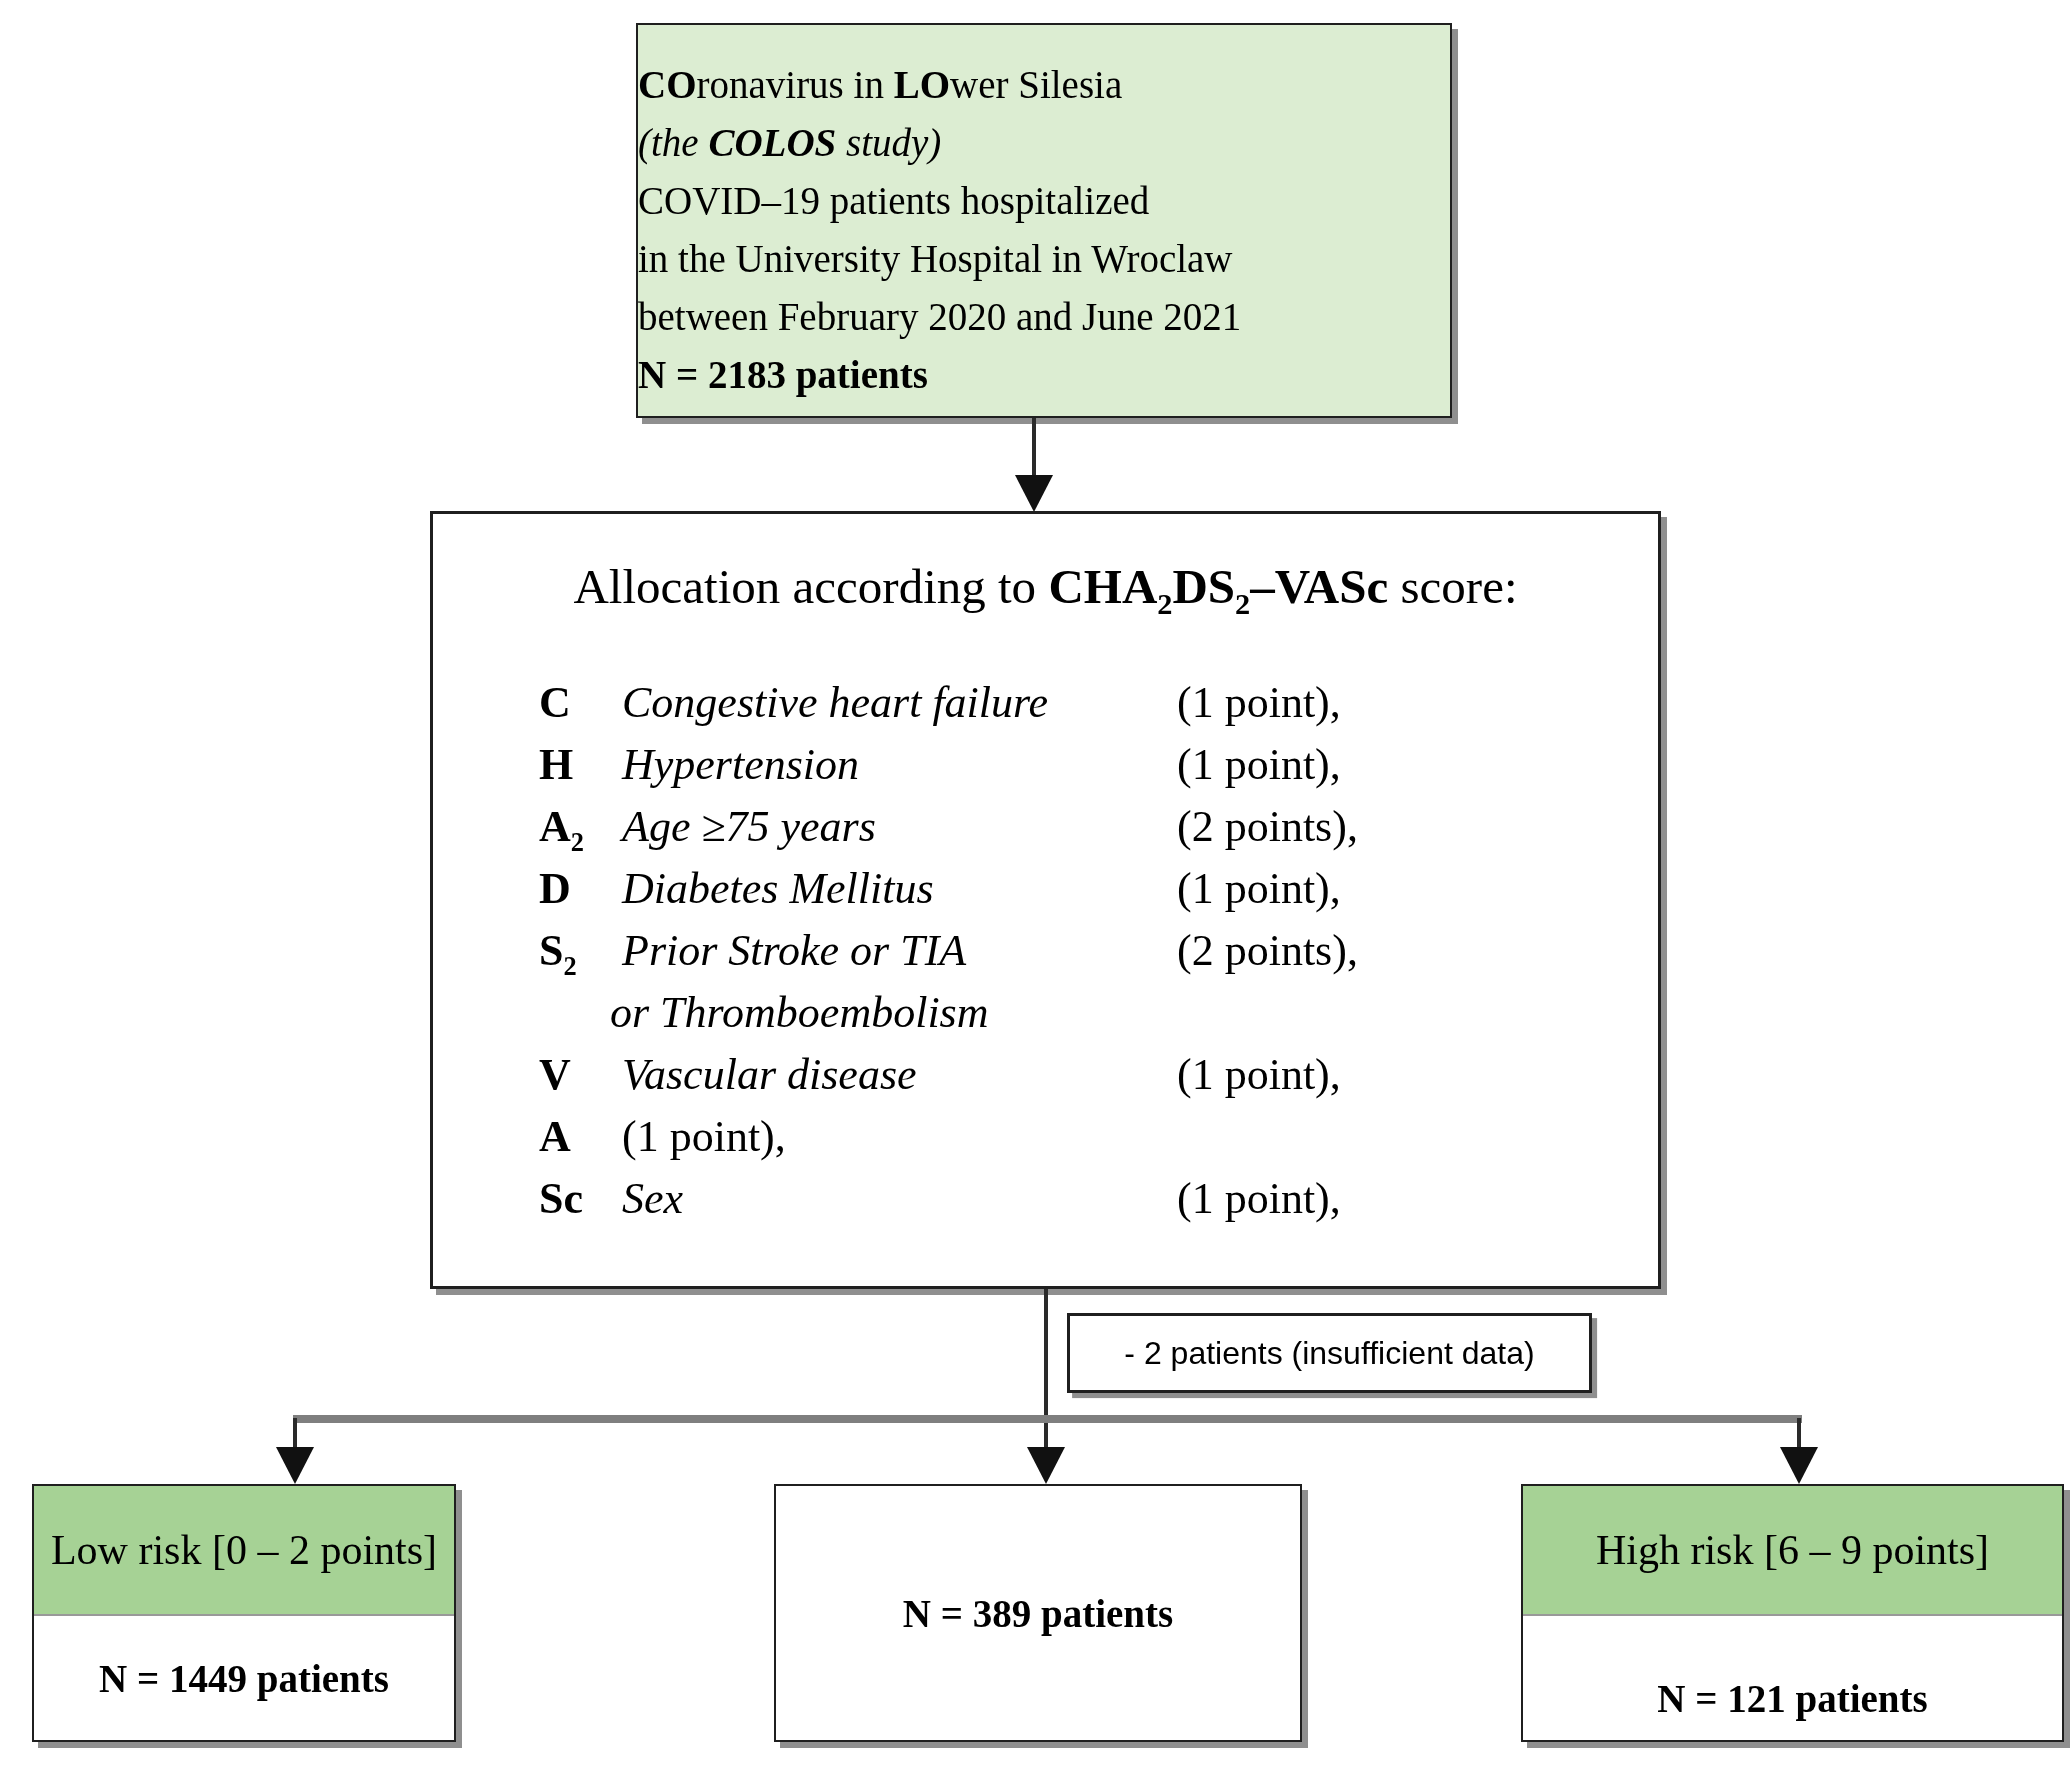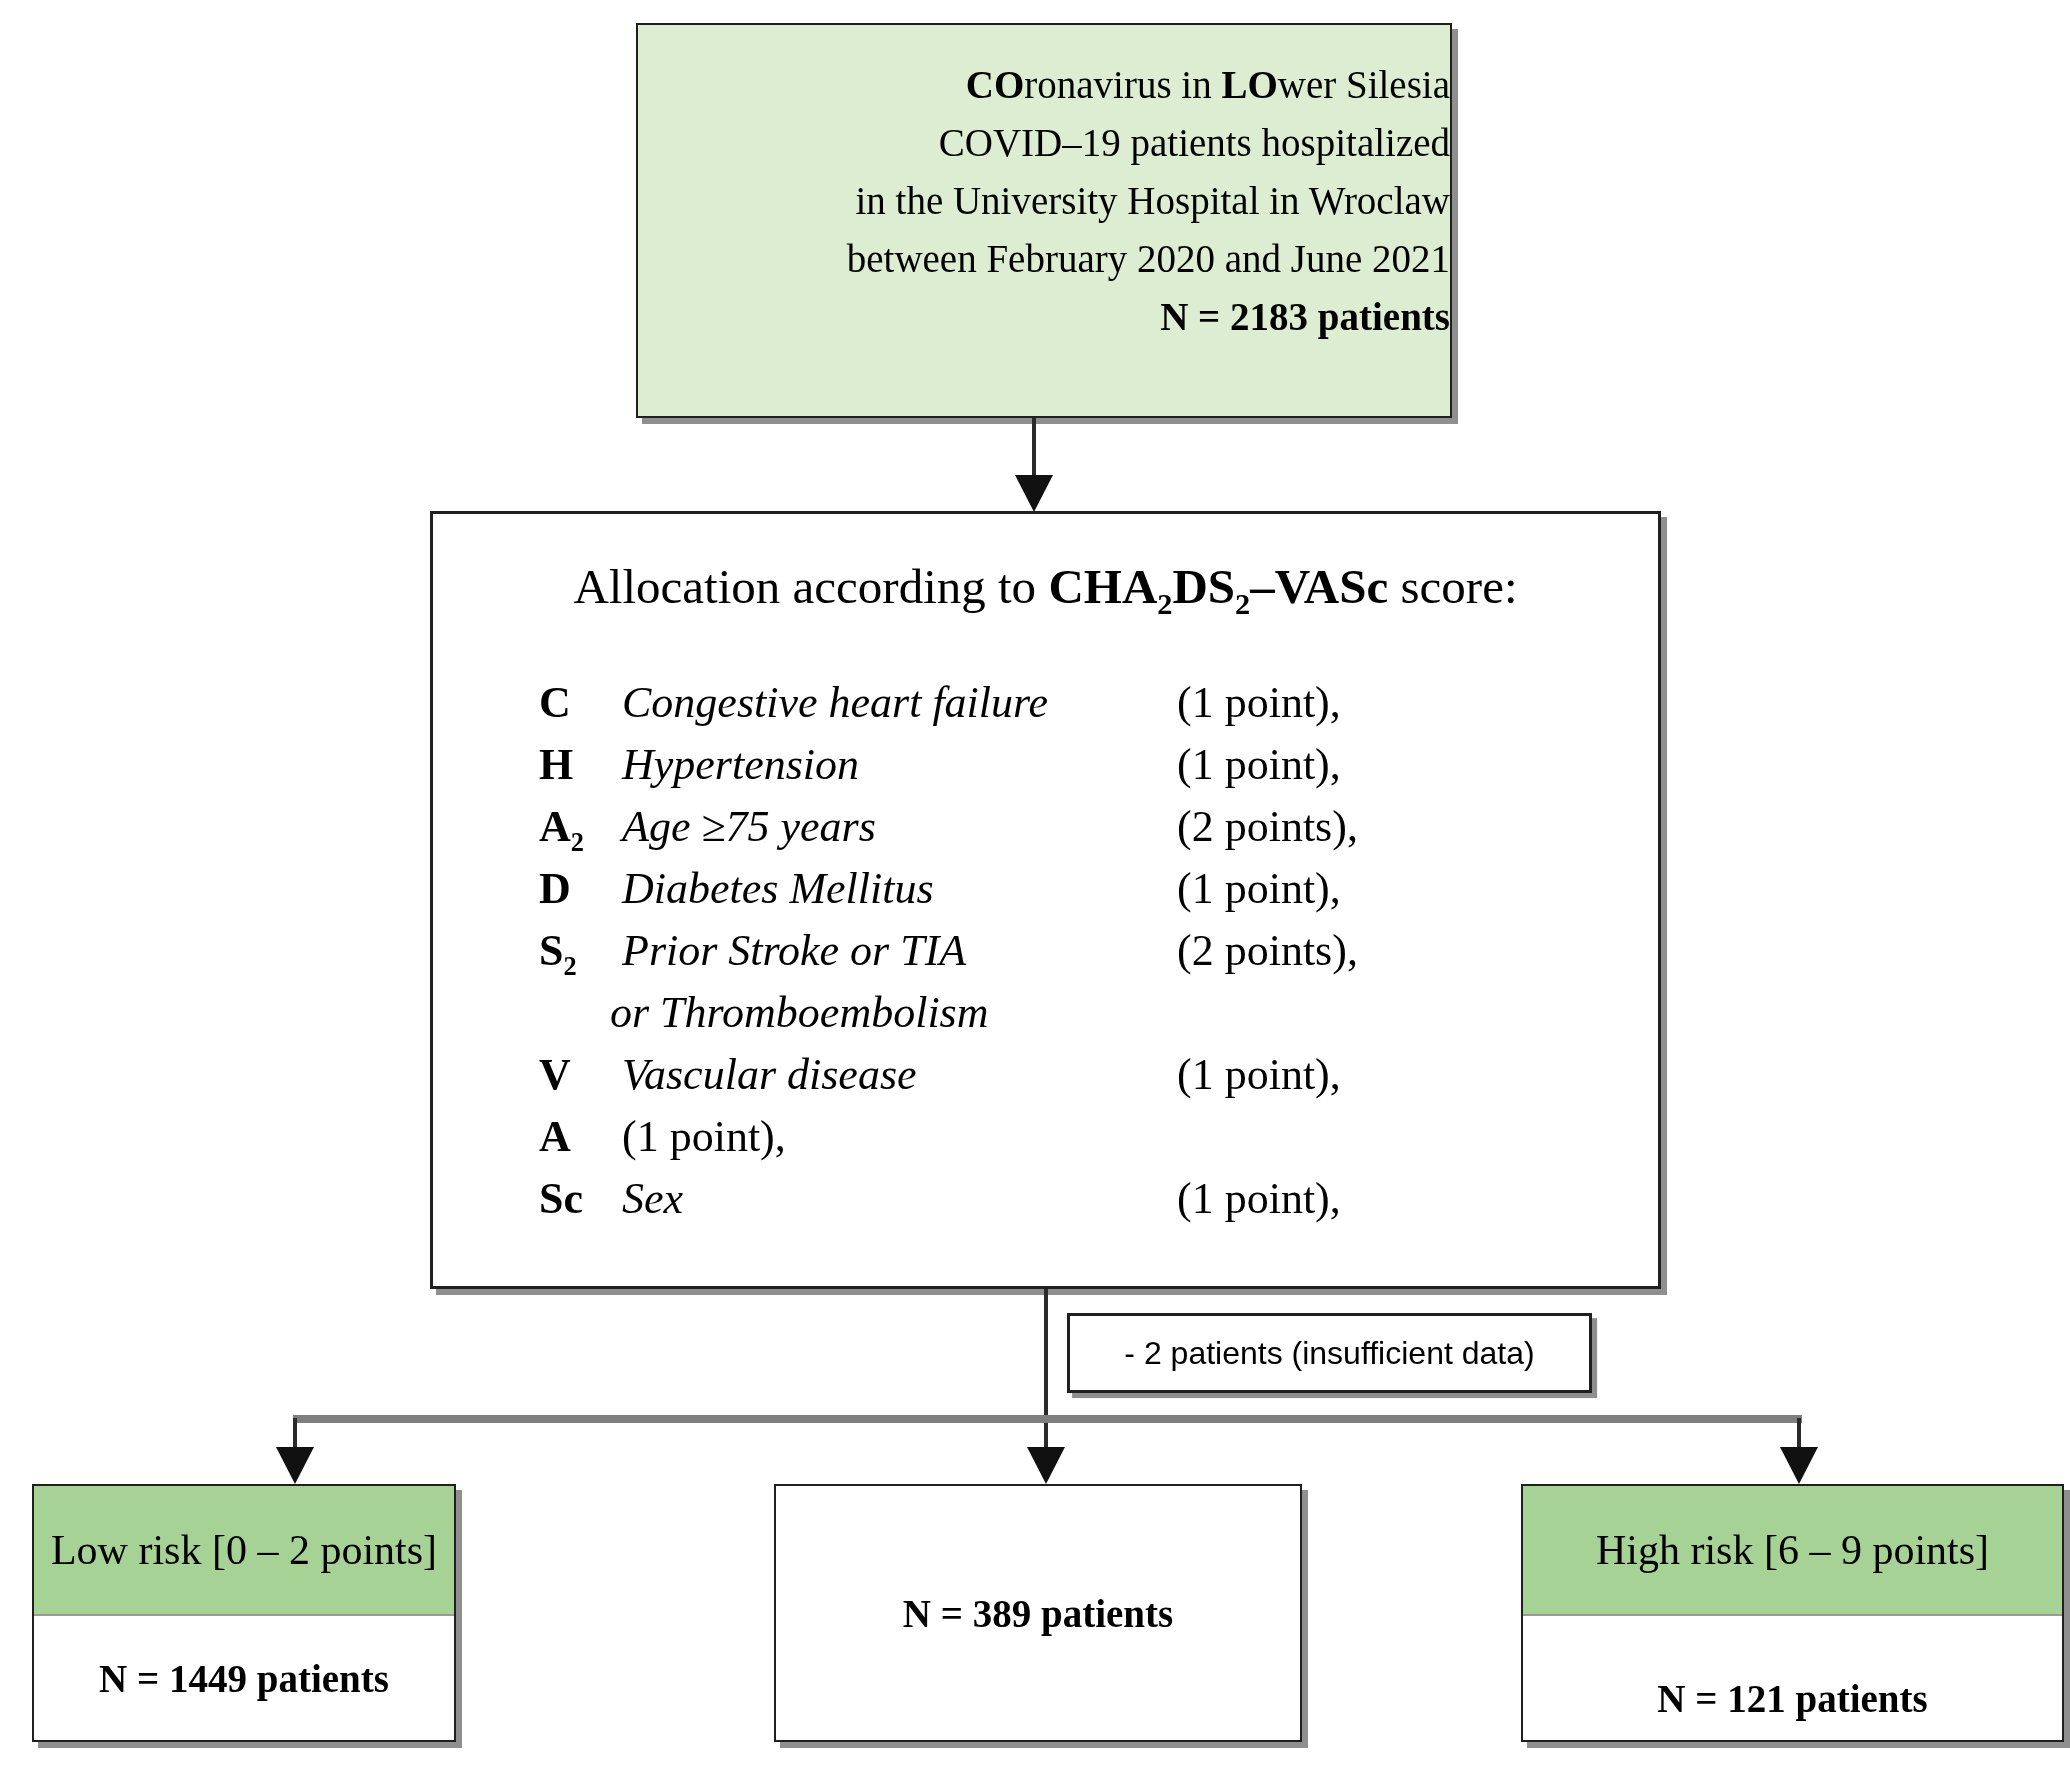--- a/index.html
+++ b/index.html
@@ -21,21 +21,21 @@
     border: 3.4px solid var(--border-dark, #1f1f1f);
     box-shadow: 6px 6px 0 var(--shadow-gray, #8f8f8f);
     background: #ffffff;
   }
 
   
   .study {
     left: 636px; top: 23px; width: 816px; height: 395px;
     background: var(--box-green-light, #dcedd2);
     border-width: 2.6px;
-    text-align: right;
+    text-align: left;
     padding-top: 31px;
     font-size: 39px;
     line-height: 58px;
   }
 
   
   .alloc {
     left: 430px; top: 511px; width: 1231px; height: 778px;
     background: #ffffff;
   }
@@ -121,20 +121,21 @@
     font-size: 39px;
   }
 </style>
 </head>
 <body>
 
 <div class="canvas">
 
   <div class="box study">
     <div class="tline"><span class="b">CO</span><span>ronavirus in </span><span class="b">LO</span><span>wer Silesia</span></div>
+    <div class="tline i"><span>(the </span><span class="b">COLOS</span><span> study)</span></div>
     <div class="tline">COVID–19 patients hospitalized</div>
     <div class="tline">in the University Hospital in Wroclaw</div>
     <div class="tline">between February 2020 and June 2021</div>
     <div class="tline b">N = 2183 patients</div>
   </div>
 
   <div class="vline" id="a1l"></div>
   <div class="ahead" id="a1h"></div>
 
   <div class="box alloc">

